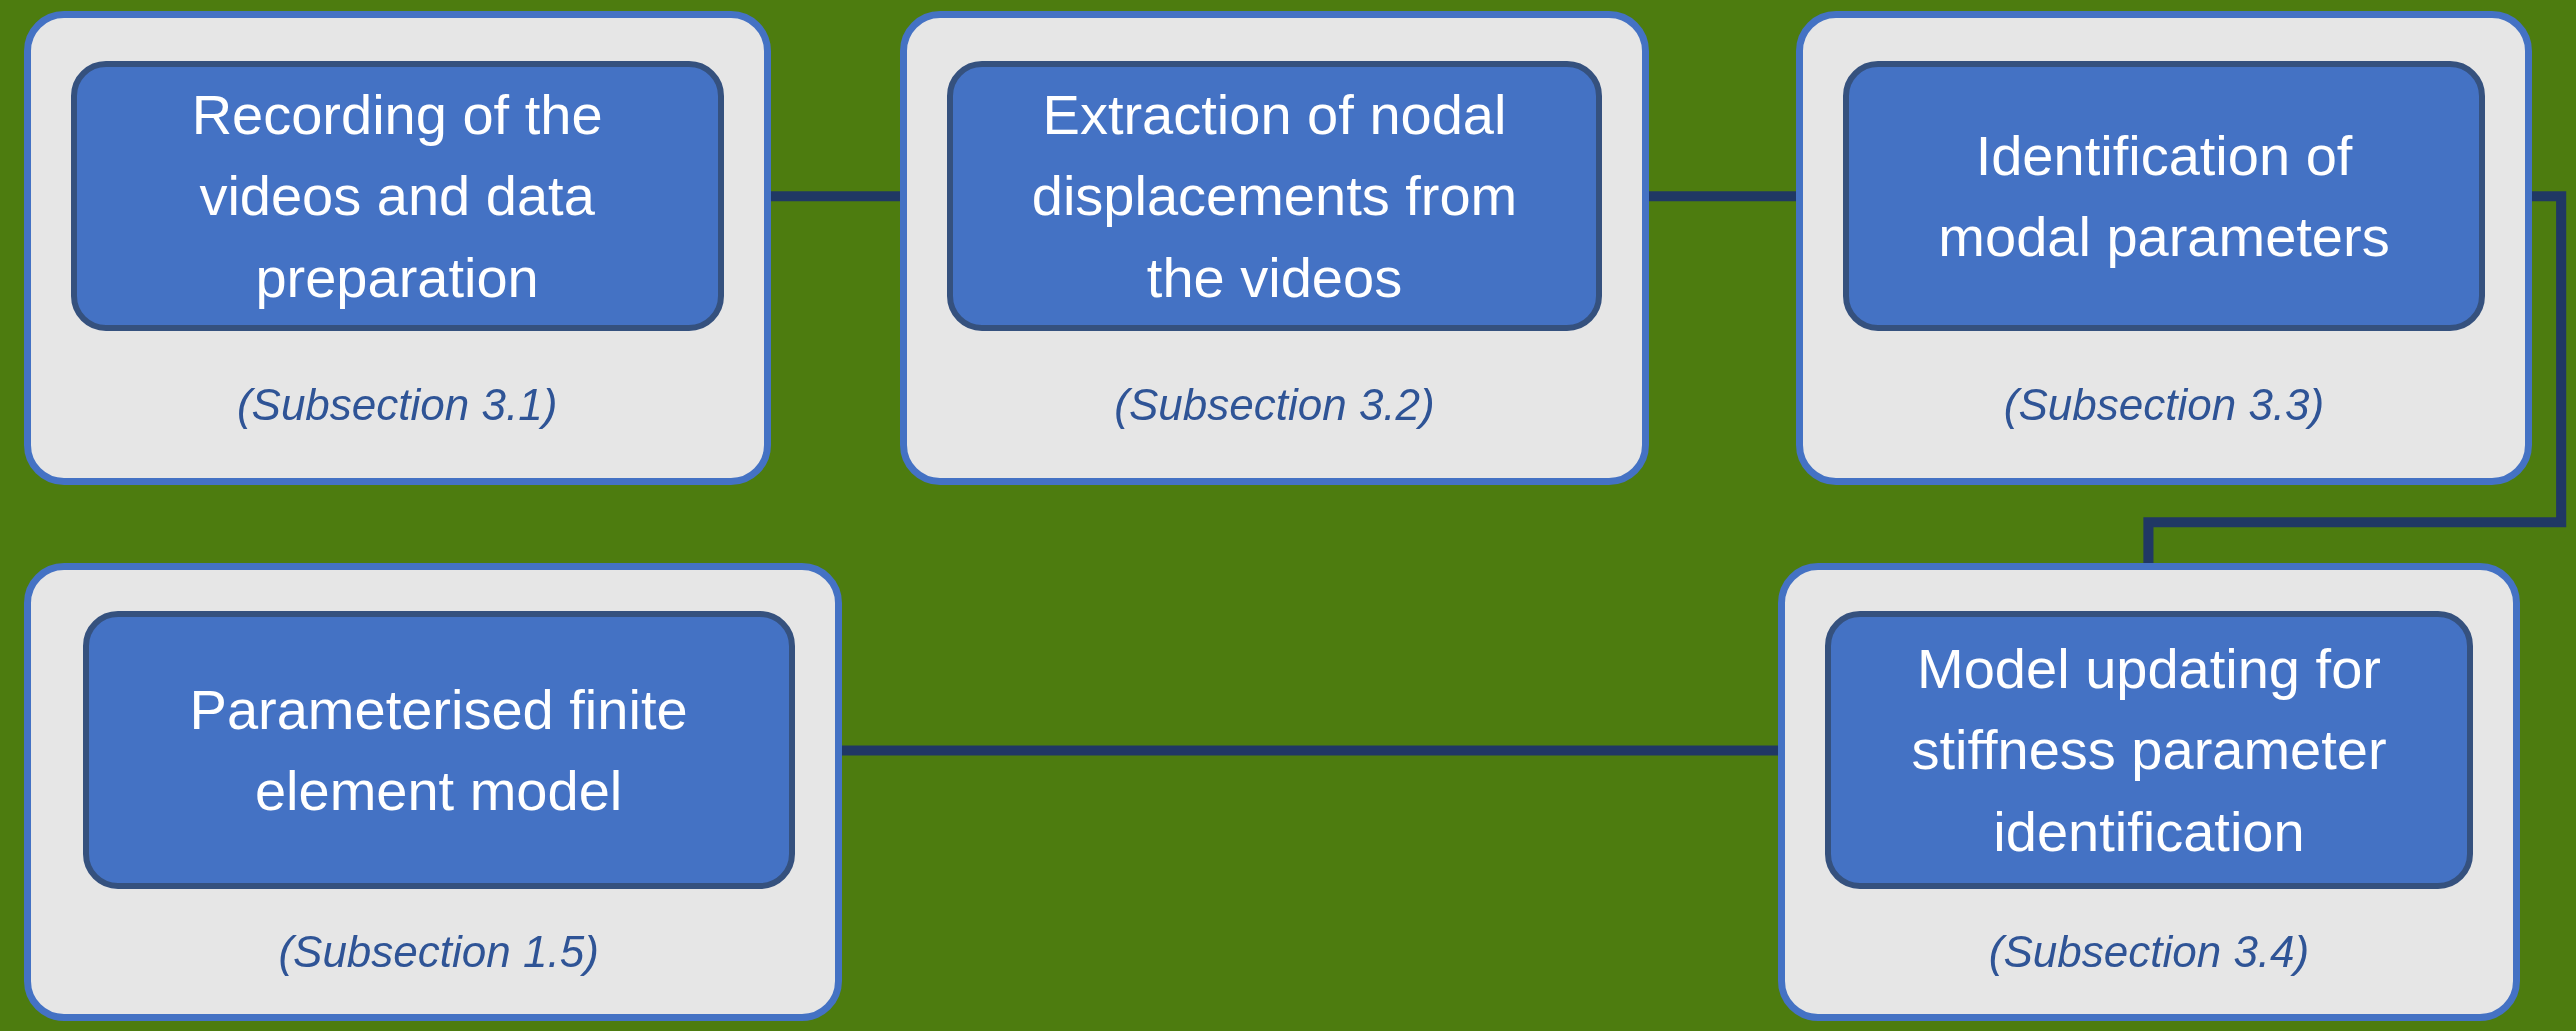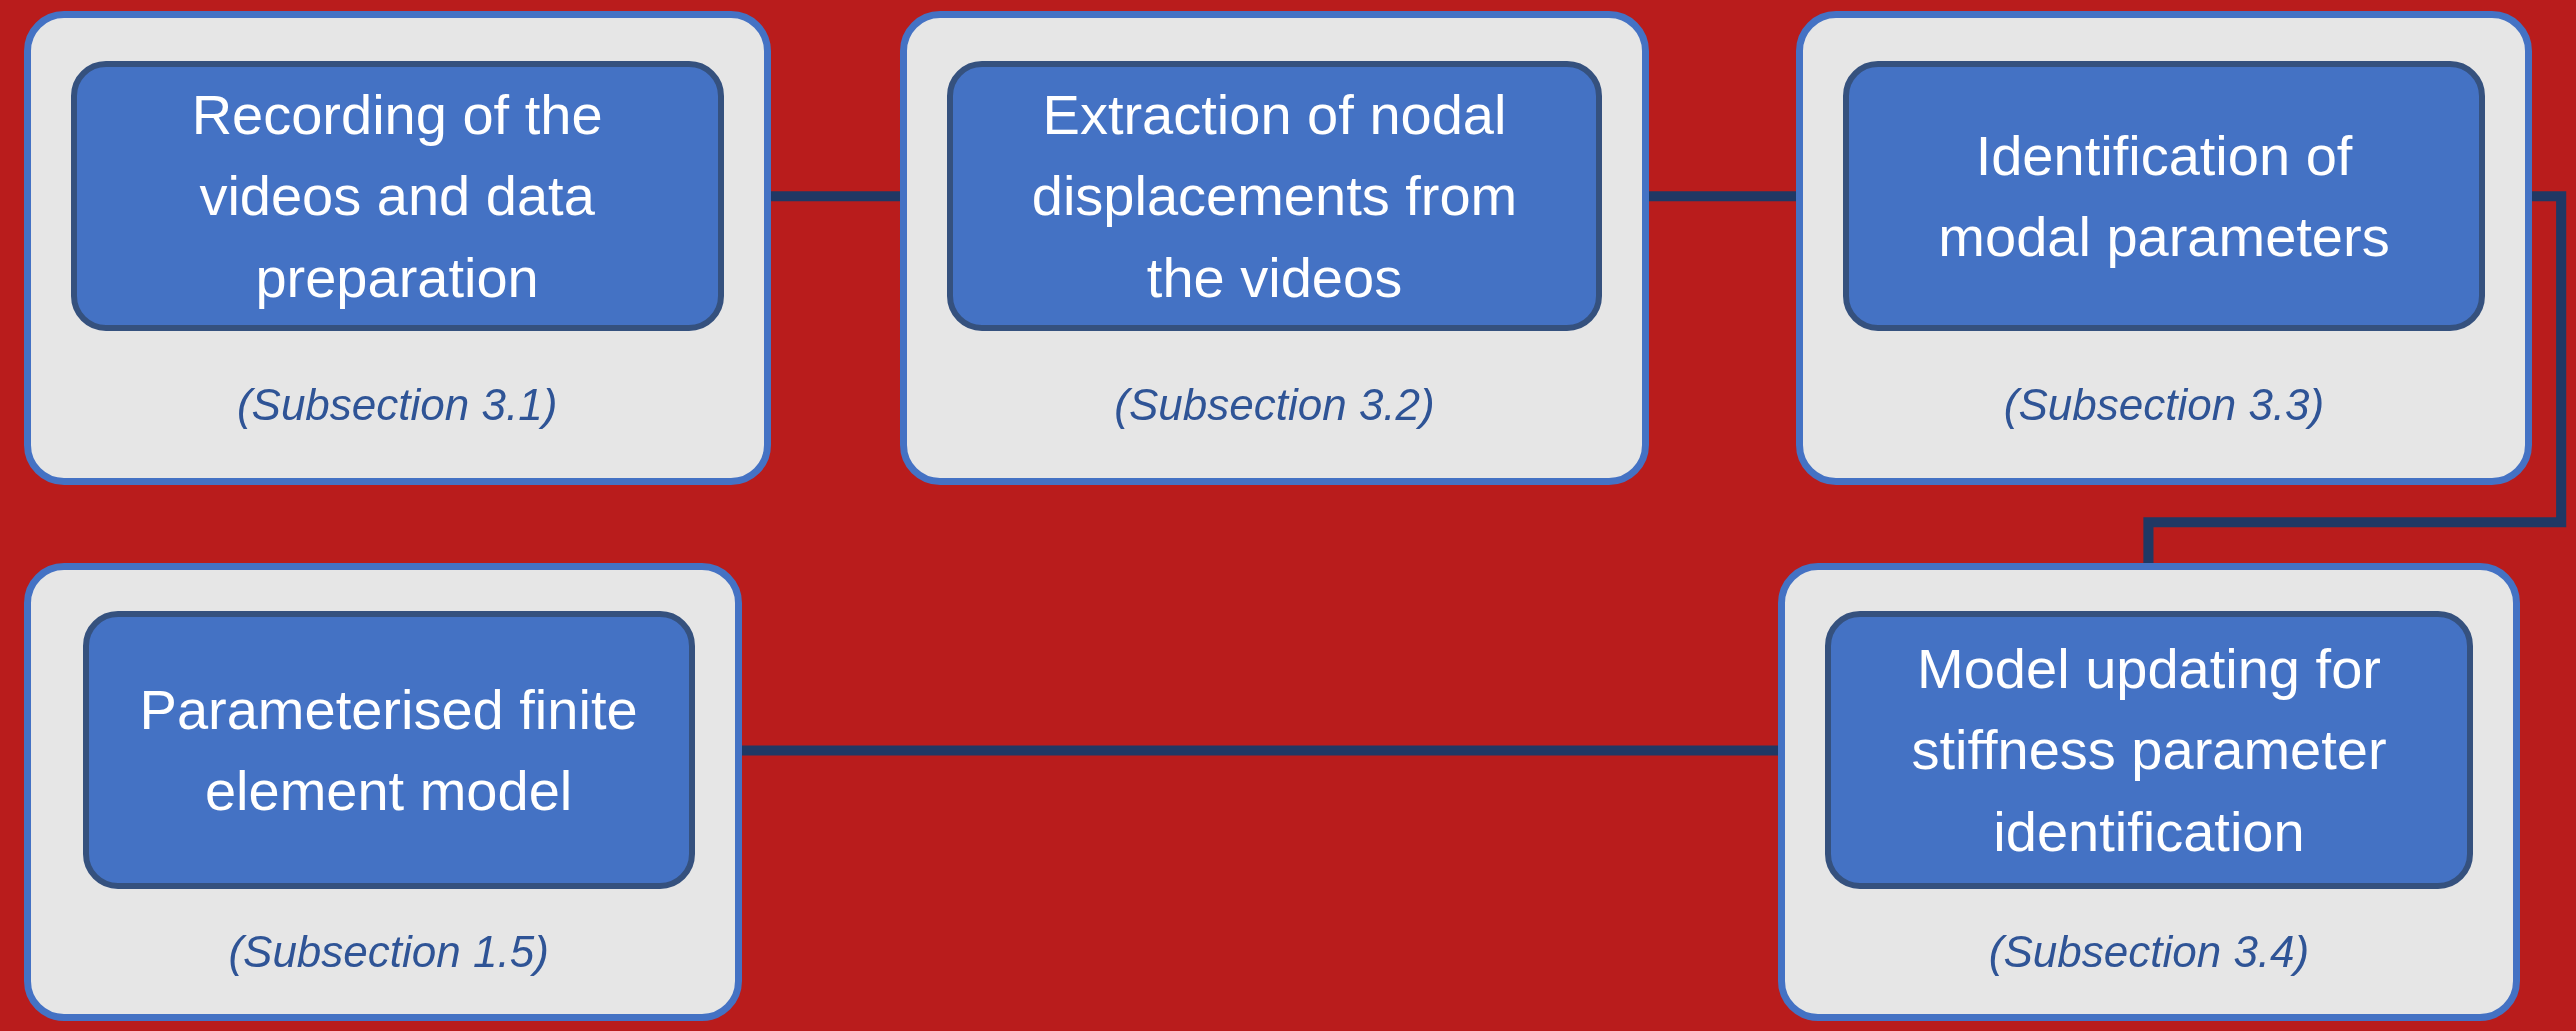--- a/index.html
+++ b/index.html
@@ -1,20 +1,20 @@
 <!DOCTYPE html>
 <html style="font-size:13.5px"><head>
 <meta charset="utf-8">
 <style>
   html, body { margin: 0; padding: 0; background: #ffffff; }
   .canvas {
     position: relative;
     width: 2576px;
     height: 1031px;
-    background: #b91c1c;
+    background: #4d7c0f;
     font-family: "Liberation Sans", sans-serif;
     overflow: hidden;
   }
   .connectors {
     position: absolute;
     left: 0; top: 0;
     width: 2576px; height: 1031px;
     pointer-events: none;
   }
   .node {
@@ -22,21 +22,21 @@
     box-sizing: border-box;
     background: #e6e6e6;
     border: 7.6px solid #4472c4;
     border-radius: 40px;
     display: flex;
     flex-direction: column;
   }
   .n1 { left: 23.6px;   top: 11px;  width: 747px; height: 474px; }
   .n2 { left: 900px; top: 11px;  width: 749px; height: 474px; }
   .n3 { left: 1796px; top: 11px;  width: 736px; height: 474px; }
-  .n4 { left: 23.6px;   top: 563px; width: 718px; height: 458px; padding-left: 12px; }
+  .n4 { left: 23.6px;   top: 563px; width: 818px; height: 458px; padding-left: 12px; }
   .n5 { left: 1778px; top: 563px; width: 742px; height: 458px; justify-content: flex-end; }
   .step {
     box-sizing: border-box;
     margin: 43px 40px 0 40px;
     height: 270px;
     background: #4472c4;
     border: 6.7px solid #35517e;
     border-radius: 35px;
     display: flex;
     align-items: center;

